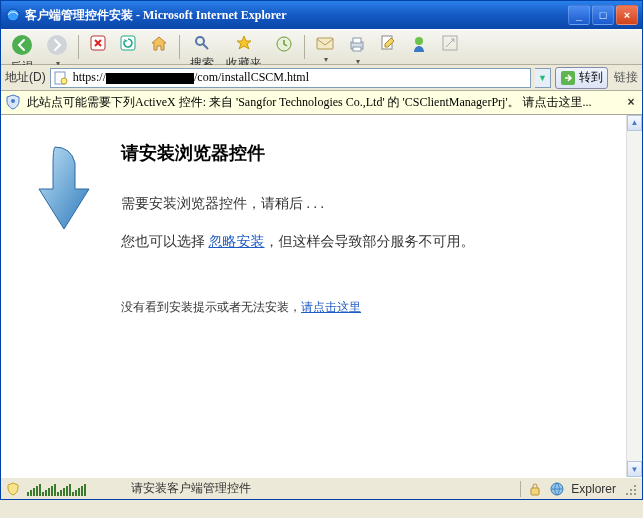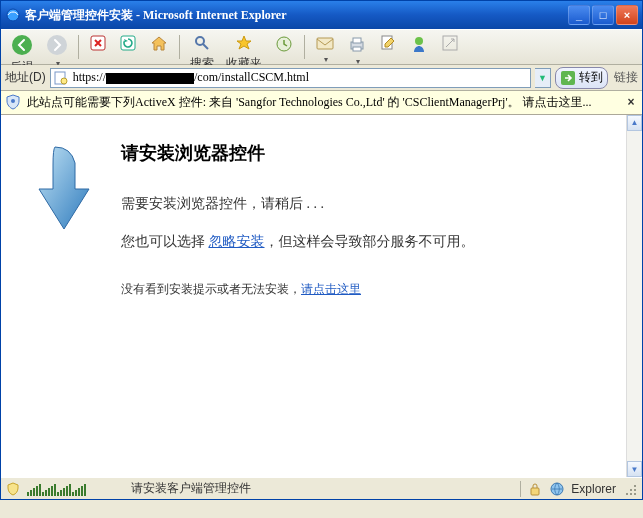--- a/index.html
+++ b/index.html
@@ -25,21 +25,21 @@
   .sep { width:1px; height:24px; background:#b0afa0; margin:0 3px; }
   .dd-arrow{ font-size:8px; color:#555; margin-left:2px; }
 
   .addressbar { height:26px; background:#ece9d8; border-bottom:1px solid #b0afa0; display:flex; align-items:center; padding:0 4px; gap:4px; }
   .addr-label { font-size:12px; color:#333; }
   .addr-input { flex:1; height:20px; border:1px solid #7f9db9; background:#fff; display:flex; align-items:center; padding:0 2px; font-family:Tahoma; font-size:12px; gap:4px; }
   .addr-input .page-icon { width:16px; height:16px; display:flex; align-items:center; justify-content:center; }
   .addr-input .url-text { flex:1; white-space:nowrap; overflow:hidden; }
   .addr-input .url-mask { display:inline-block; height:11px; background:#000; vertical-align:middle; }
   .addr-dd { width:16px; height:20px; border:1px solid #7f9db9; border-left:none; background:#e6eef8; display:flex; align-items:center; justify-content:center; color:#4a6; }
-  .go-btn { height:22px; display:flex; align-items:center; gap:3px; padding:0 4px; border:1px solid #88a; border-radius:8px; background:linear-gradient(#f0f4ff,#dce4f6); }
+  .go-btn { height:22px; display:flex; align-items:center; gap:3px; padding:0 4px; border:1px solid #88a; border-radius:3px; background:linear-gradient(#f0f4ff,#dce4f6); }
   .links-label{ font-size:12px; color:#555; margin-left:2px; }
 
   .infobar { background:#ffffe1; border-bottom:1px solid #aca899; color:#000; display:flex; align-items:flex-start; padding:3px 4px; gap:6px; font-family:SimSun; font-size:12px; line-height:1.4; }
   .infobar .shield { width:16px; flex-shrink:0; display:flex; align-items:center; justify-content:center; }
   .infobar .info-text { flex:1; }
   .infobar .close { width:14px; text-align:center; color:#333; font-family:Arial; font-weight:bold; }
 
   .content { flex:1; background:#fff; overflow:hidden; position:relative; display:flex; }
   .content-inner { padding:22px 20px 20px 30px; display:flex; gap:18px; }
   .arrow-col { width:72px; flex-shrink:0; padding-top:6px; }
@@ -252,21 +252,21 @@
             </defs>
           <path d="M24 4 Q40 4 44 20 L44 46 L58 46 L33 86 L8 46 L22 46 L22 22 Q22 6 24 4 Z" fill="url(#ag)" stroke="#2f6aa5" stroke-width="1"></path>
         </svg>
       </div>
       <div class="text-col">
         <div class="heading">请安装浏览器控件</div>
         <div class="para">需要安装浏览器控件，请稍后 . . .</div>
         <div class="para">
           <span>您也可以选择 </span><a href="#">忽略安装</a><span>，但这样会导致部分服务不可用。</span>
         </div>
-        <div class="para sm" style="margin-top:26px;">
+        <div class="para sm" style="margin-top:44px;">
           <span>没有看到安装提示或者无法安装，</span><a href="#">请点击这里</a>
         </div>
       </div>
     </div>
     <div class="scrollbar-v">
       <div class="sb-btn">▲</div>
       <div class="sb-track"></div>
       <div class="sb-btn">▼</div>
     </div>
   </div>

